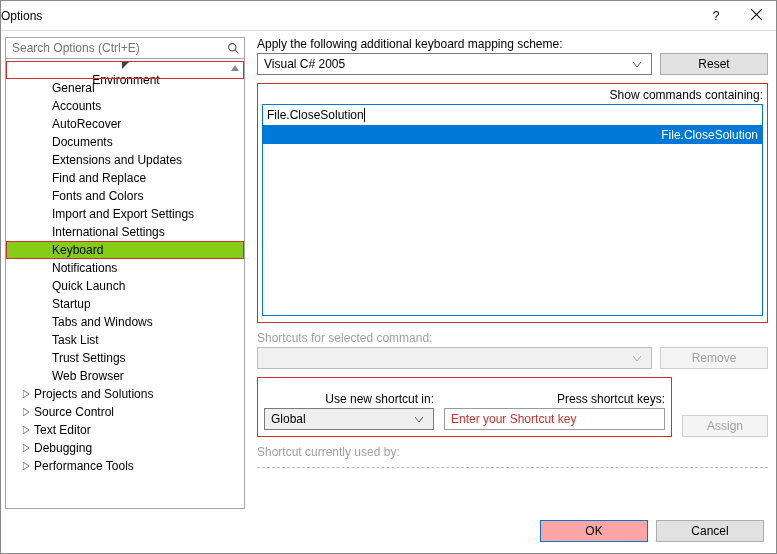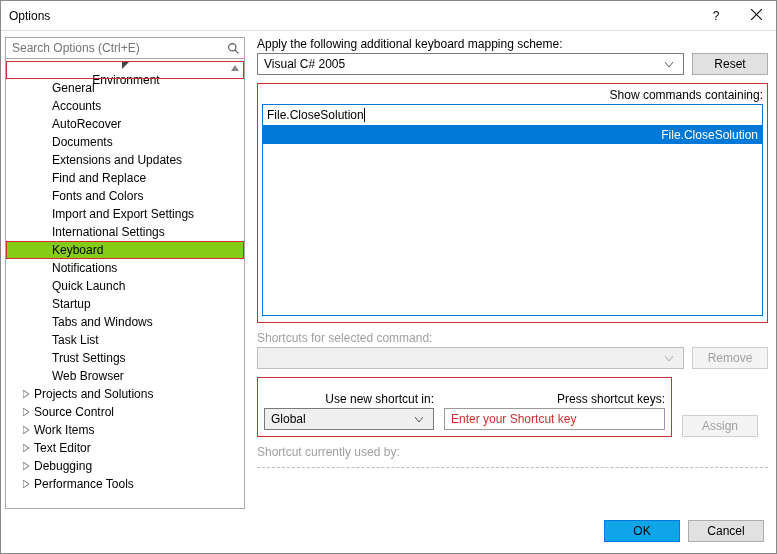--- a/index.html
+++ b/index.html
@@ -1,18 +1,18 @@
 <!DOCTYPE html>
 <html><head>
 <meta charset="utf-8">
 <style>
   * { box-sizing: border-box; font-family: "Segoe UI", Tahoma, sans-serif; font-size: 12px; }
   body { margin: 0; background: #fff; color: #000; }
   .window { width: 777px; height: 554px; border: 1px solid #888; display: flex; flex-direction: column; position: relative; }
-  .titlebar { height: 30px; display: flex; align-items: center; padding-left: 8px; border-bottom: 1px solid #ddd; }
+  .titlebar { height: 30px; display: flex; align-items: center; border-bottom: 1px solid #ddd; }
   .titlebar .title { flex: 1; }
   .titlebar .help, .titlebar .close { width: 40px; height: 30px; display: flex; align-items: center; justify-content: center; }
   .titlebar .help { font-size: 14px; }
   .titlebar .close svg { width: 11px; height: 11px; }
   .body { flex: 1; display: flex; padding: 6px 8px 0 4px; overflow: hidden; }
   .left { width: 240px; display: flex; flex-direction: column; }
   .searchbox { display: flex; align-items: center; border: 1px solid #a7a7a7; height: 22px; padding: 8px 4px; background: #fff; }
   .searchbox input { border: none; outline: none; flex: 1; color: #777; height: 18px; }
   .searchbox .sicon svg { width: 13px; height: 13px; display: block; }
   .tree { flex: 1; border: 1px solid #a7a7a7; border-top: none; overflow: auto; position: relative; }
@@ -24,22 +24,22 @@
   .node.top0  { padding-left: 14px; }
   .node.selected { background: #84cc16; }
   .tree .scroll-arrow { position: absolute; right: 2px; top: 2px; width: 14px; height: 14px; display:flex; align-items:center; justify-content:center; color:#666;}
   .highlight-red { outline: 1px solid #d03030; outline-offset: -1px; }
   .right { flex: 1; margin-left: 12px; display: flex; flex-direction: column; }
   .row { display: flex; align-items: center; gap: 8px; }
   .label { margin-bottom: 2px; display: block; }
   .select { border: 1px solid #7a7a7a; height: 22px; display: flex; align-items: center; padding: 0 6px; background: #fff; justify-content: space-between; }
   .select .dd { width: 16px; display:flex; justify-content:center; color:#555; }
   .select.disabled { background: #f0f0f0; color: #888; border-color: #bdbdbd; }
-  .btn { width: 76px; height: 22px; border: 1px solid #adadad; background: #e1e1e1; display: inline-flex; align-items: center; justify-content: center; }
-  .btn.primary { background: #0ea5e9; border-color: #0078d7; }
+  .btn { width: 108px; height: 22px; border: 1px solid #adadad; background: #e1e1e1; display: inline-flex; align-items: center; justify-content: center; }
+  .btn.primary { background: #fca5a5; border-color: #0078d7; }
   .btn.disabled { background: #f4f4f4; color: #a0a0a0; border-color: #cfcfcf; }
   .scheme-row .select { flex: 1; align-items: center; }
   .textinput { border: 1px solid #0078d7; height: 22px; padding: 0 4px; display:flex; align-items:center; }
   .cursor { border-right: 1px solid #000; height: 14px; display:inline-block; }
   .results { border: 1px solid #0078d7; border-top: none; flex-grow: 1; min-height: 160px; background: #fff; }
   .result-item { padding: 2px 4px; background: #0078d7; color: #fff; }
   .disabled-label { color: #a0a0a0; }
   .shortcut-group { display: flex; gap: 10px; margin-top: 6px; }
   .shortcut-col { flex: 1; display: flex; flex-direction: column; }
   .press-input { border: 1px solid #9a9a9a; height: 22px; display:flex; align-items:center; padding: 0 6px; color: #d03030; font-size: 13px; }
@@ -160,28 +160,20 @@
                 </svg>
               </span>
             <span>Source Control</span>
           </div>
           <div class="node top0">
             <span class="caret">
                 <svg width="6" height="8" viewBox="0 0 6 8">
                   <path d="M0 0 L6 4 L0 8 Z" fill="none" stroke="#777" stroke-width="1"></path>
                 </svg>
               </span>
-            <span>Work Items</span>
-          </div>
-          <div class="node top0">
-            <span class="caret">
-                <svg width="6" height="8" viewBox="0 0 6 8">
-                  <path d="M0 0 L6 4 L0 8 Z" fill="none" stroke="#777" stroke-width="1"></path>
-                </svg>
-              </span>
             <span>Text Editor</span>
           </div>
           <div class="node top0">
             <span class="caret">
                 <svg width="6" height="8" viewBox="0 0 6 8">
                   <path d="M0 0 L6 4 L0 8 Z" fill="none" stroke="#777" stroke-width="1"></path>
                 </svg>
               </span>
             <span>Debugging</span>
           </div>

